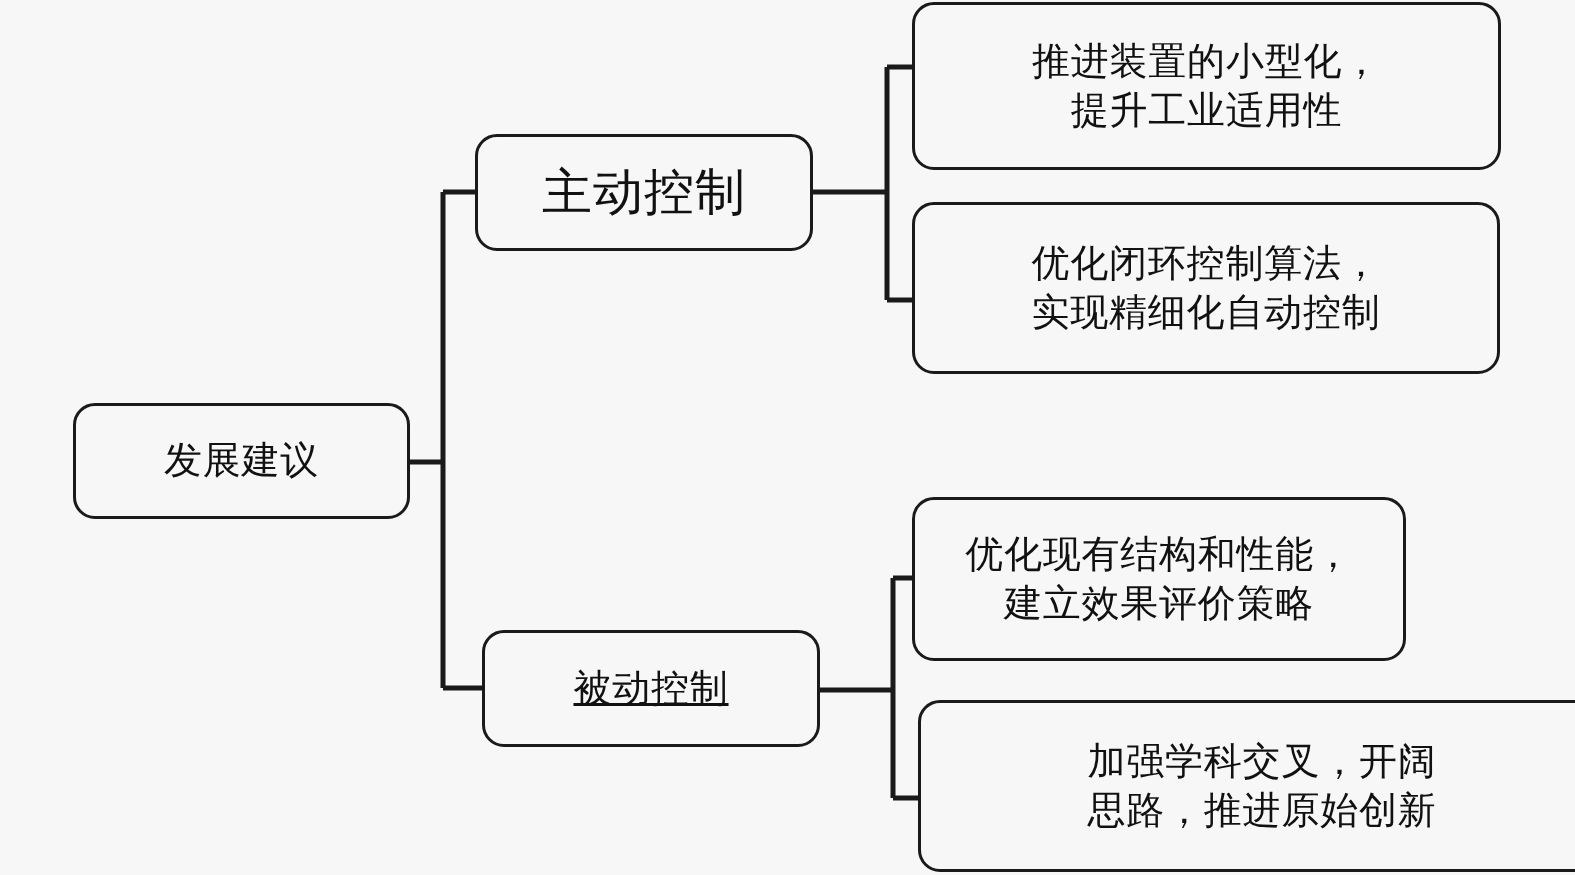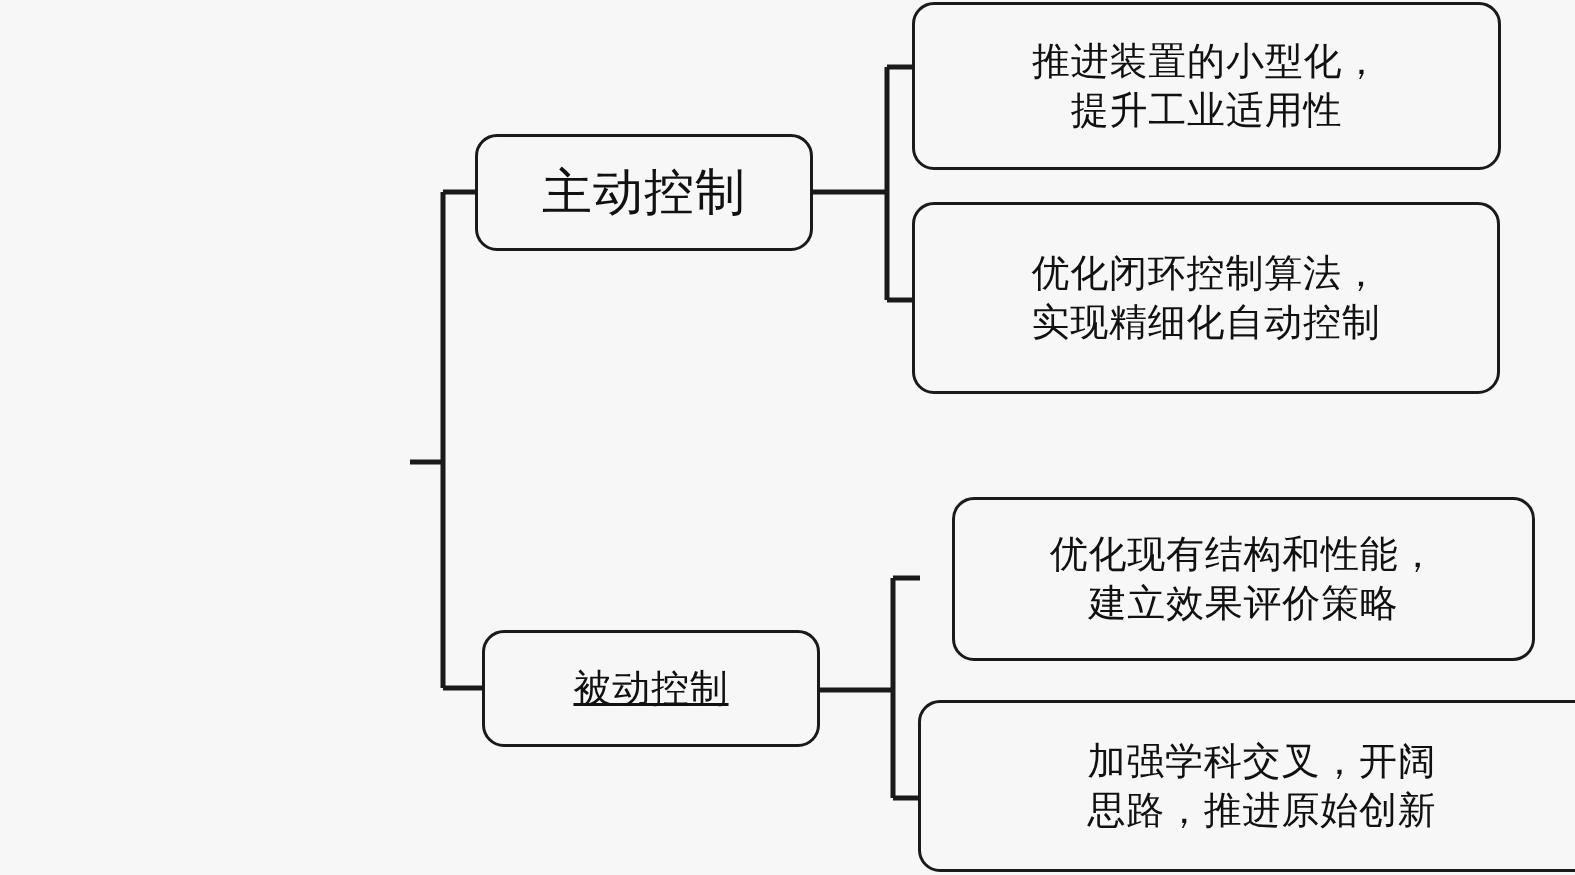--- a/index.html
+++ b/index.html
@@ -66,27 +66,27 @@
   .node-leaf-1 {
     left: 912px;
     top: 2px;
     width: 589px;
     height: 168px;
   }
   .node-leaf-2 {
     left: 912px;
     top: 202px;
     width: 588px;
-    height: 192px;
+    height: 172px;
     text-align: center;
   }
   .node-leaf-3 {
-    left: 952px;
+    left: 912px;
     top: 497px;
-    width: 583px;
+    width: 494px;
     height: 164px;
   }
   .node-leaf-4 {
     left: 918px;
     top: 700px;
     width: 688px;
     height: 172px;
     text-align: right;
   }
   .node-text {
@@ -121,20 +121,23 @@
       <path d="M 820 690 L 893 690"></path>
 
       <path d="M 893 578 L 893 798"></path>
 
       <path d="M 893 578 L 920 578"></path>
 
       <path d="M 893 798 L 920 798"></path>
     </g>
   </svg>
 
+  <div class="node node-root">
+    <span class="node-text">发展建议</span>
+  </div>
 
   <div class="node node-branch-1">
     <span class="node-text">主动控制</span>
   </div>
 
   <div class="node node-branch-2">
     <span class="node-text">被动控制</span>
   </div>
 
   <div class="node node-leaf node-leaf-1">

